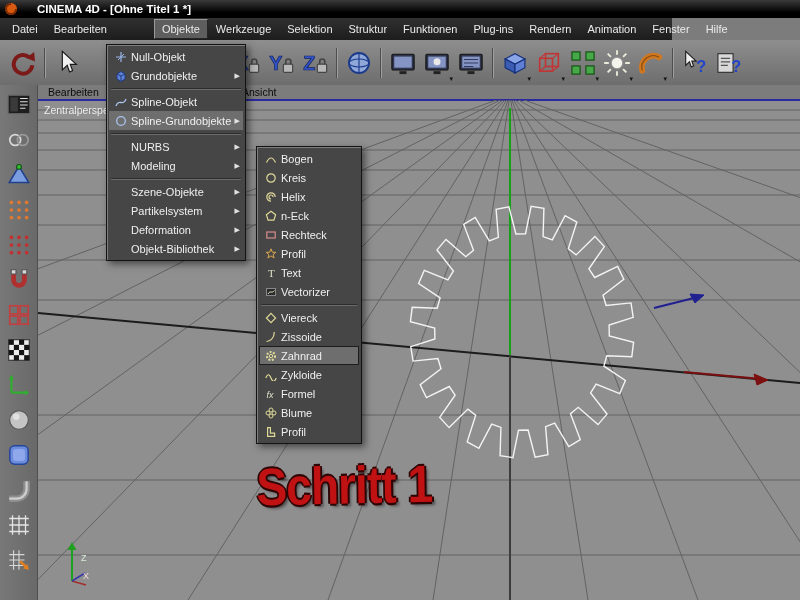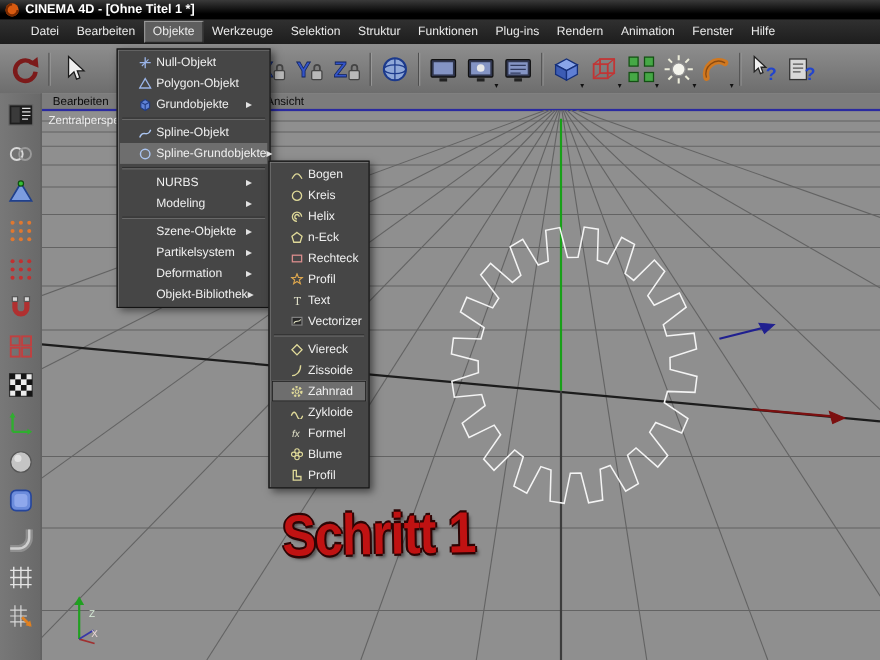--- a/index.html
+++ b/index.html
@@ -1,26 +1,26 @@
 <!DOCTYPE html>
 <html><head>
 <meta charset="utf-8">
 <style>
   html,body{margin:0;padding:0;background:#444;}
   #window{position:relative;width:800px;height:600px;overflow:hidden;background:#7c7c7c;
           font-family:"Liberation Sans",sans-serif;-webkit-user-select:none;user-select:none;}
   
   .titlebar{position:absolute;left:0;top:0;width:800px;height:18px;
-            background:linear-gradient(#3a3a3a,#000 70%);display:flex;align-items:center;gap:5px;padding-left:4px;box-sizing:border-box;}
+            background:linear-gradient(#3a3a3a,#000 70%);display:flex;align-items:center;gap:19px;padding-left:4px;box-sizing:border-box;}
   .titlebar .title{color:#fff;font-size:11.5px;font-weight:bold;white-space:nowrap;}
   
-  .menubar{position:absolute;left:0;top:18px;width:800px;height:22px;background:linear-gradient(#303030,#1d1d1d);
-           display:flex;align-items:center;padding-left:20px;box-sizing:border-box;}
+  .menubar{position:absolute;left:0;top:18px;width:672px;height:22px;background:linear-gradient(#303030,#1d1d1d);
+           display:flex;align-items:center;padding-left:4px;box-sizing:border-box;}
   .mbitem{color:#eaeaea;font-size:11px;padding:3px 7px;border:1px solid transparent;white-space:nowrap;}
-  .mbitem.active{background:#5e5e5e;border-color:#9a9a9a #262626 #262626 #9a9a9a;}
+  .mbitem.active{background:#5e5e5e;border-color:#9a9a9a #262626 #262626 #9a9a9a;margin-left:39px;}
   
   .toolbar{position:absolute;left:0;top:40px;width:800px;height:45px;
            background:linear-gradient(#8e8e8e,#6d6d6d);display:flex;align-items:center;padding-left:6px;box-sizing:border-box;}
   .ticon{width:34px;height:38px;display:flex;align-items:center;justify-content:center;position:relative;flex:0 0 auto;}
   .ticon svg{width:28px;height:28px;}
   .dd{position:absolute;right:1px;bottom:0;font-size:7px;color:#111;line-height:1;}
   .tsep{width:0;height:30px;border-left:1px solid #4e4e4e;border-right:1px solid #9e9e9e;margin:0 4px;flex:0 0 auto;}
   .tspacer{width:146px;flex:0 0 auto;}
   
   .sidebar{position:absolute;left:0;top:85px;width:38px;height:515px;background:linear-gradient(90deg,#787878,#696969);
@@ -35,22 +35,22 @@
   .camlabel{position:absolute;left:6px;top:19px;color:#ededed;font-size:10.5px;z-index:2;}
   #scene{position:absolute;left:0;top:15px;width:762px;height:500px;}
   .schritt{position:absolute;left:218px;top:372px;font-size:50px;font-weight:bold;color:#c01212;
            letter-spacing:-1px;transform:scale(.92,1.05) rotate(-1deg);transform-origin:left top;white-space:nowrap;
            text-shadow:2px 0 0 #2d0505,-2px 0 0 #2d0505,0 2px 0 #2d0505,0 -2px 0 #2d0505,3px 3px 3px rgba(0,0,0,.45);z-index:3;}
   .gizmo{position:absolute;left:18px;top:452px;width:60px;height:52px;z-index:2;}
   
   .popup{position:absolute;background:#464646;border:1px solid #131313;padding:2px;z-index:60;
          box-shadow:inset 1px 1px 0 #7e7e7e,3px 3px 7px rgba(0,0,0,.5);box-sizing:border-box;}
   .menu-objekte{left:106px;top:44px;width:140px;}
-  .menu-spline{left:244px;top:146px;width:92px;}
-  .mrow{display:flex;align-items:center;height:19px;padding:0 14px;color:#efefef;font-size:11px;white-space:nowrap;}
+  .menu-spline{left:256px;top:146px;width:106px;}
+  .mrow{display:flex;align-items:center;height:19px;padding:0 3px;color:#efefef;font-size:11px;white-space:nowrap;}
   .mrow .micon{width:17px;height:14px;display:flex;align-items:center;justify-content:center;flex:0 0 auto;}
   .mrow .micon svg{width:12px;height:12px;}
   .mrow .mlabel{margin-left:2px;}
   .mrow .marrow{margin-left:auto;font-size:7px;color:#e2e2e2;}
   .mrow.hl{background:#6e6e6e;}
   .mrow.sel{background:#6e6e6e;box-shadow:inset 0 0 0 1px #1d1d1d;}
   .msep{height:7px;display:flex;align-items:center;padding:0 2px;}
   .msep > div{width:100%;height:0;border-top:1px solid #2c2c2c;border-bottom:1px solid #6c6c6c;}
 </style>
 </head>
@@ -386,28 +386,20 @@
           <svg viewBox="0 0 12 12">
             <path d="M6 1v10M1 6h10" stroke="#9ab4e8" stroke-width="1.2"></path>
             <path d="M3 9L9 3" stroke="#9ab4e8"></path>
           </svg>
         </span>
       <span class="mlabel">Null-Objekt</span>
     </div>
     <div class="mrow">
       <span class="micon">
           <svg viewBox="0 0 12 12">
-            <path d="M6 1.5L11 10H1z" fill="none" stroke="#9ab4e8" stroke-width="1.2"></path>
-          </svg>
-        </span>
-      <span class="mlabel">Polygon-Objekt</span>
-    </div>
-    <div class="mrow">
-      <span class="micon">
-          <svg viewBox="0 0 12 12">
             <path d="M2 4l4-2.5L10 4v5l-4 2.5L2 9z" fill="#5f82d8" stroke="#203a80"></path>
             <path d="M2 4l4 2v5M10 4L6 6" fill="none" stroke="#203a80"></path>
           </svg>
         </span>
       <span class="mlabel">Grundobjekte</span>
       <span class="marrow">▶</span>
     </div>
     <div class="msep">
         <div></div>
       </div>

